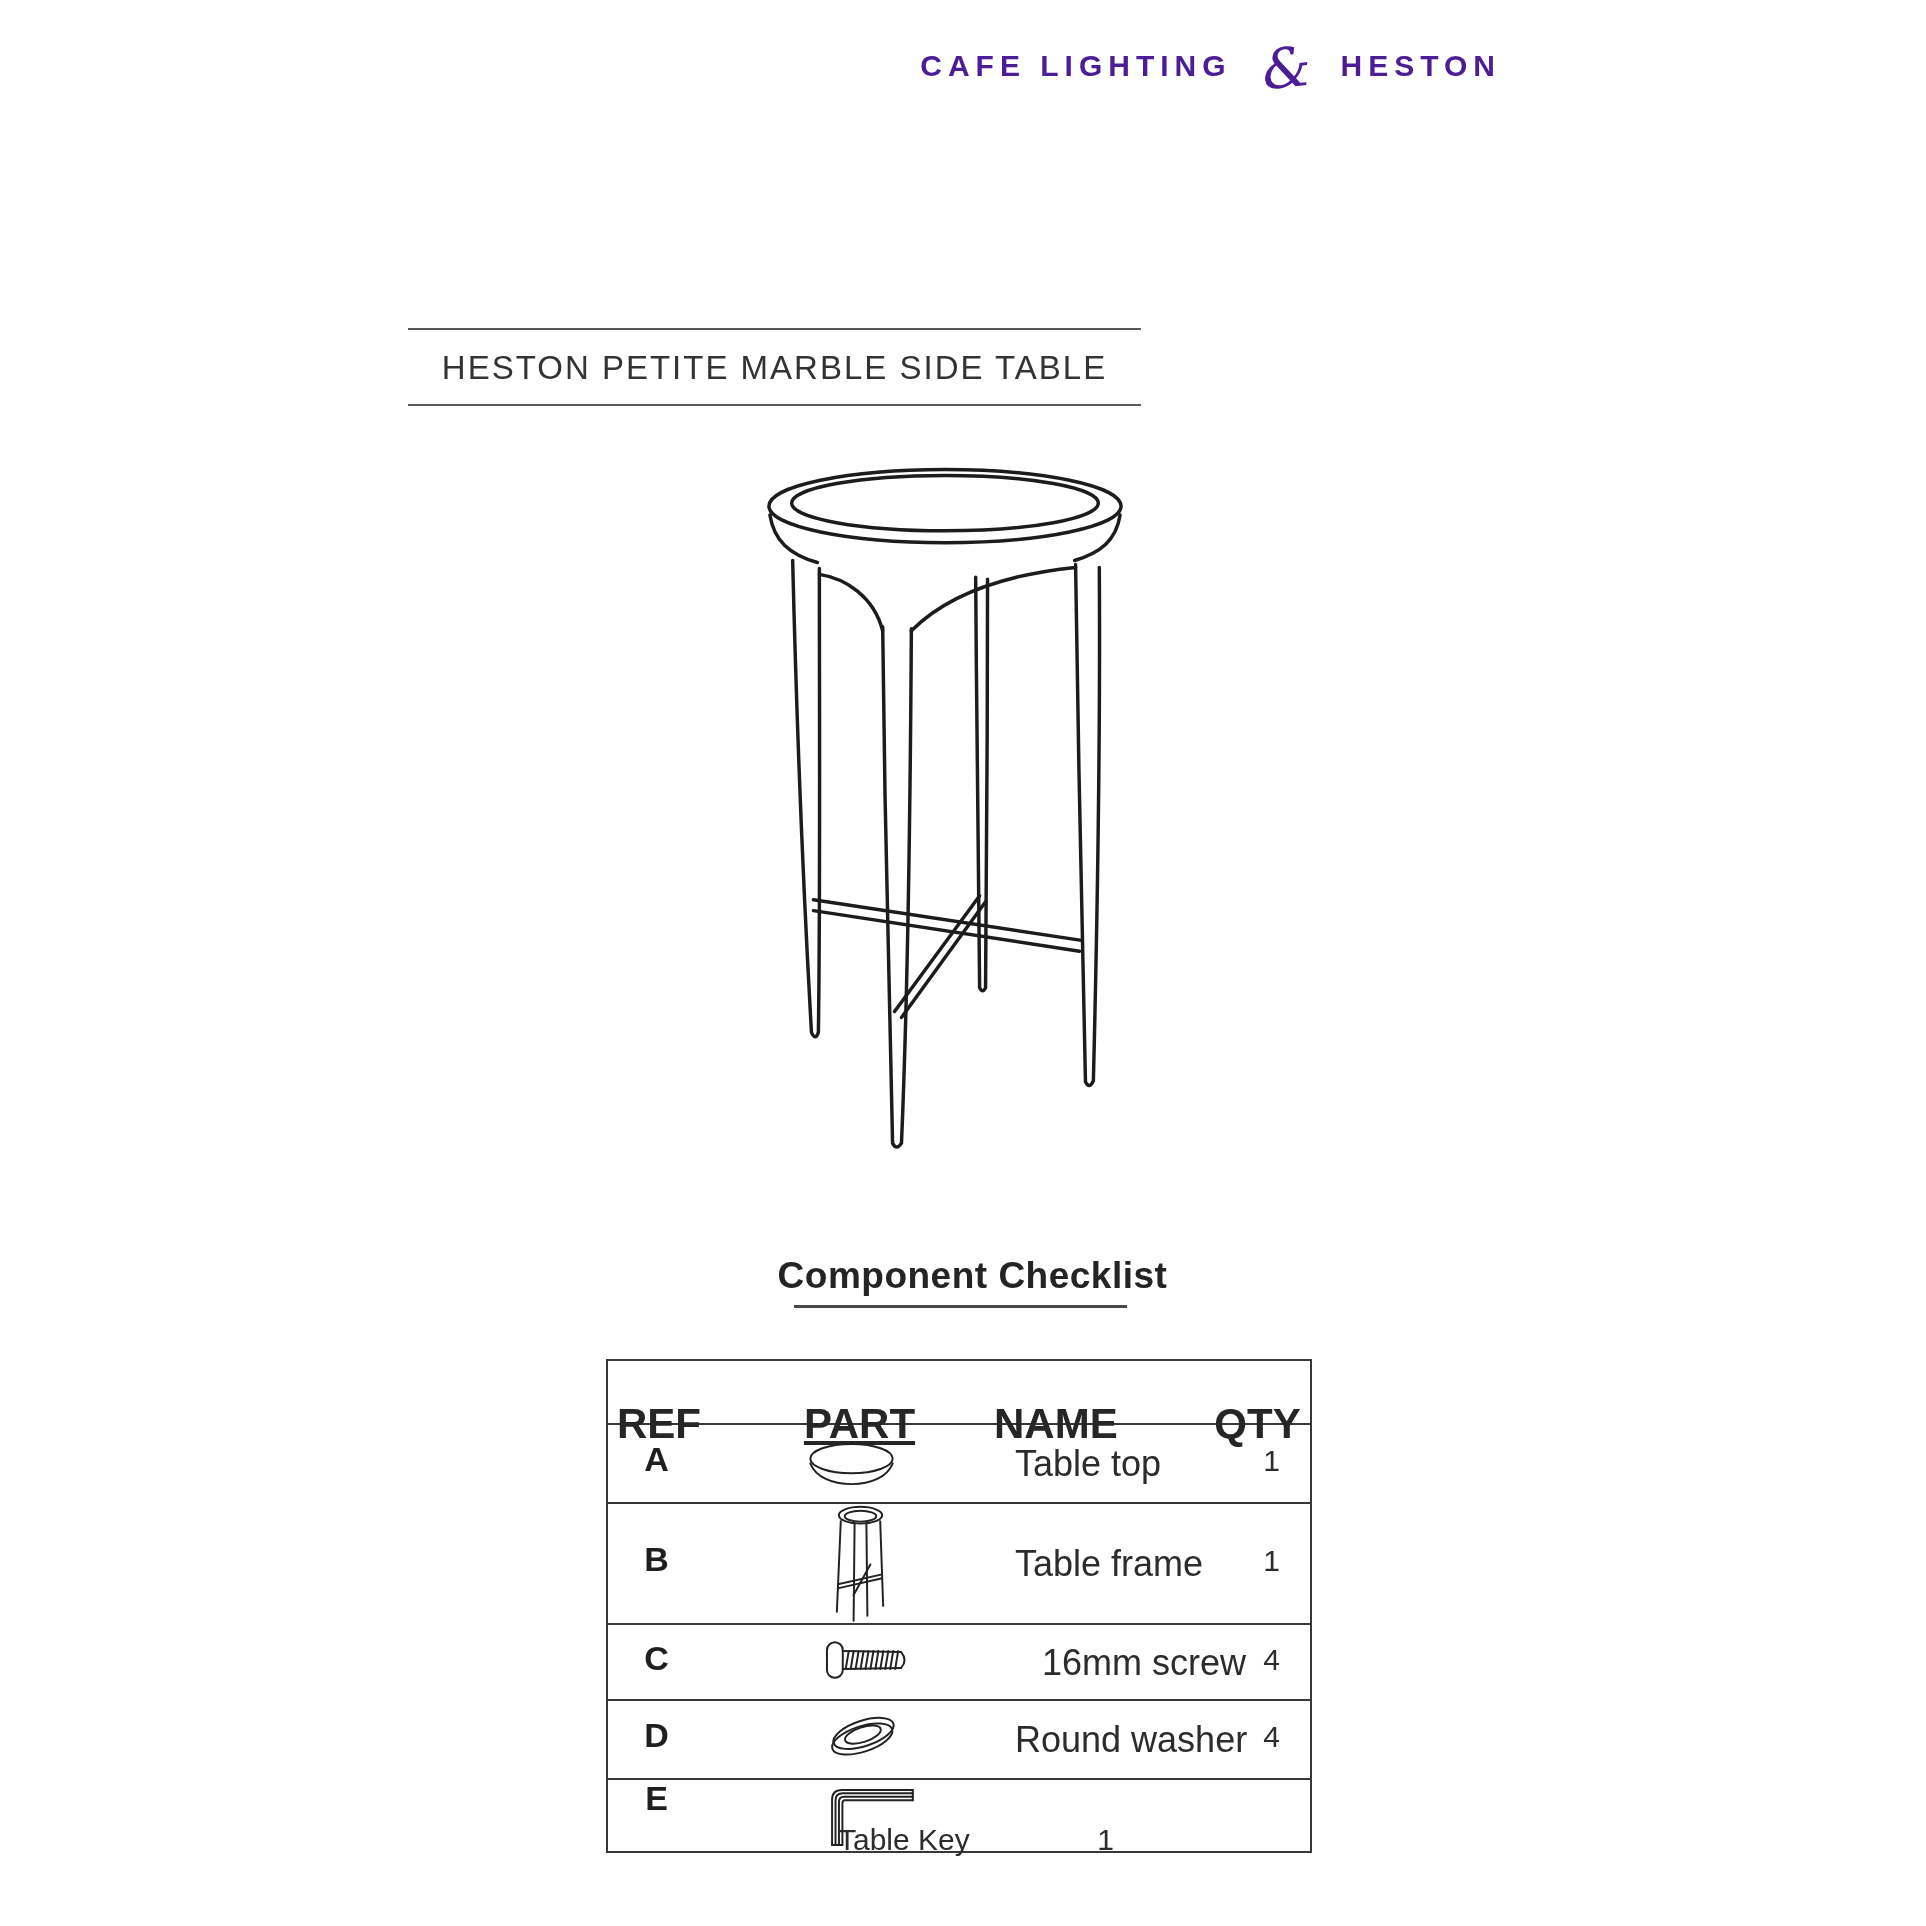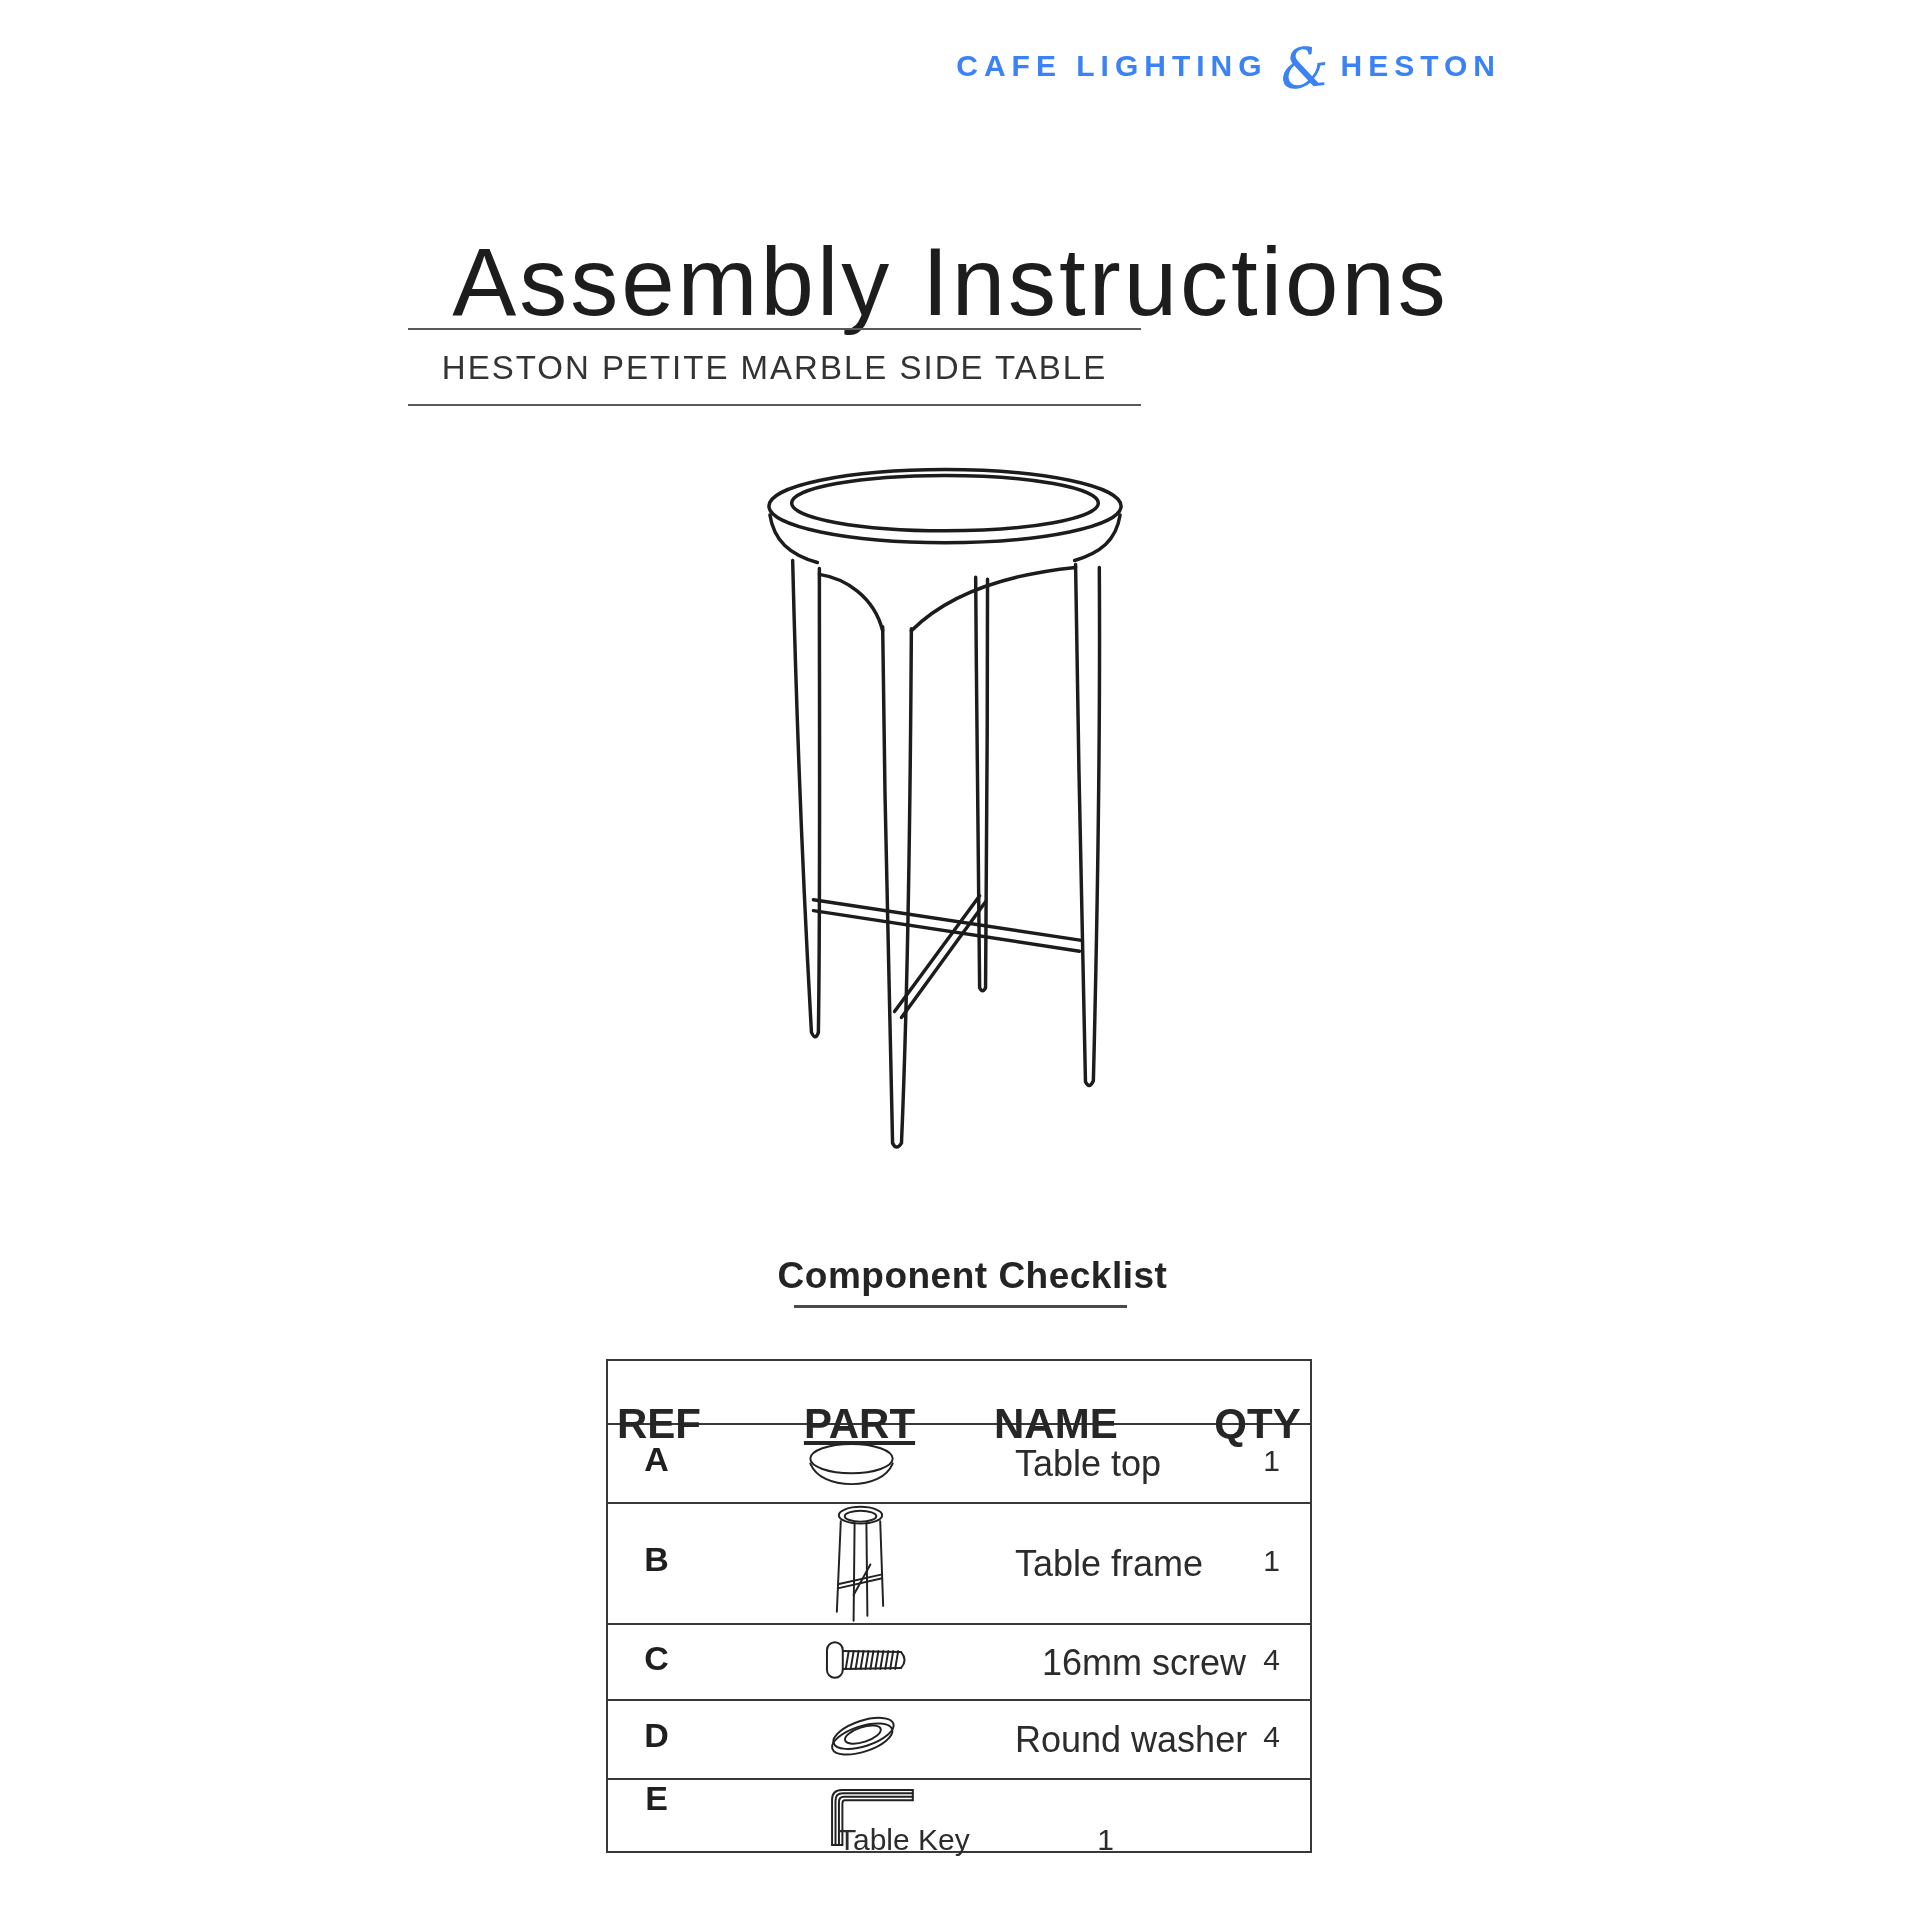--- a/index.html
+++ b/index.html
@@ -4,22 +4,22 @@
 <style>
   * { margin:0; padding:0; box-sizing:border-box; }
   html,body { background:#ffffff; }
   .page {
     position:relative; width:1927px; height:1927px; background:#ffffff;
     font-family:"Liberation Sans", sans-serif; color:#222; overflow:hidden;
   }
   
   .logo {
     position:absolute; top:44px; right:426px;
-    display:flex; align-items:center; gap:12px;
-    font-size:30px; font-weight:700; letter-spacing:6px; color:#3b82f6;
+    display:flex; align-items:center; gap:30px;
+    font-size:30px; font-weight:700; letter-spacing:6px; color:#4c1d95;
     white-space:nowrap;
     text-align:center;
   }
   .logo .amp {
     font-family:"DejaVu Serif", serif; font-style:italic; font-weight:400;
     font-size:55px; letter-spacing:0; line-height:0.8;
     transform:rotate(-6deg); position:relative; top:2px;
   }
   
   .title {
@@ -65,21 +65,20 @@
 <body>
 
 <div class="page">
 
   <div class="logo">
     <span>CAFE LIGHTING</span>
     <span class="amp">&amp;</span>
     <span>HESTON</span>
   </div>
 
-  <h1 class="title">Assembly Instructions</h1>
   <div class="rule rule-title"></div>
   <div class="subtitle">HESTON PETITE MARBLE SIDE TABLE</div>
   <div class="rule rule-subtitle"></div>
 
   <svg class="hero" viewBox="0 0 370 745" aria-hidden="true">
 
     <ellipse class="fillw" cx="185" cy="41" rx="178" ry="37"></ellipse>
     <ellipse class="fillw" cx="185" cy="38" rx="155" ry="28"></ellipse>
 
     <path d="M8,50 C12,76 28,90 56,98"></path>

